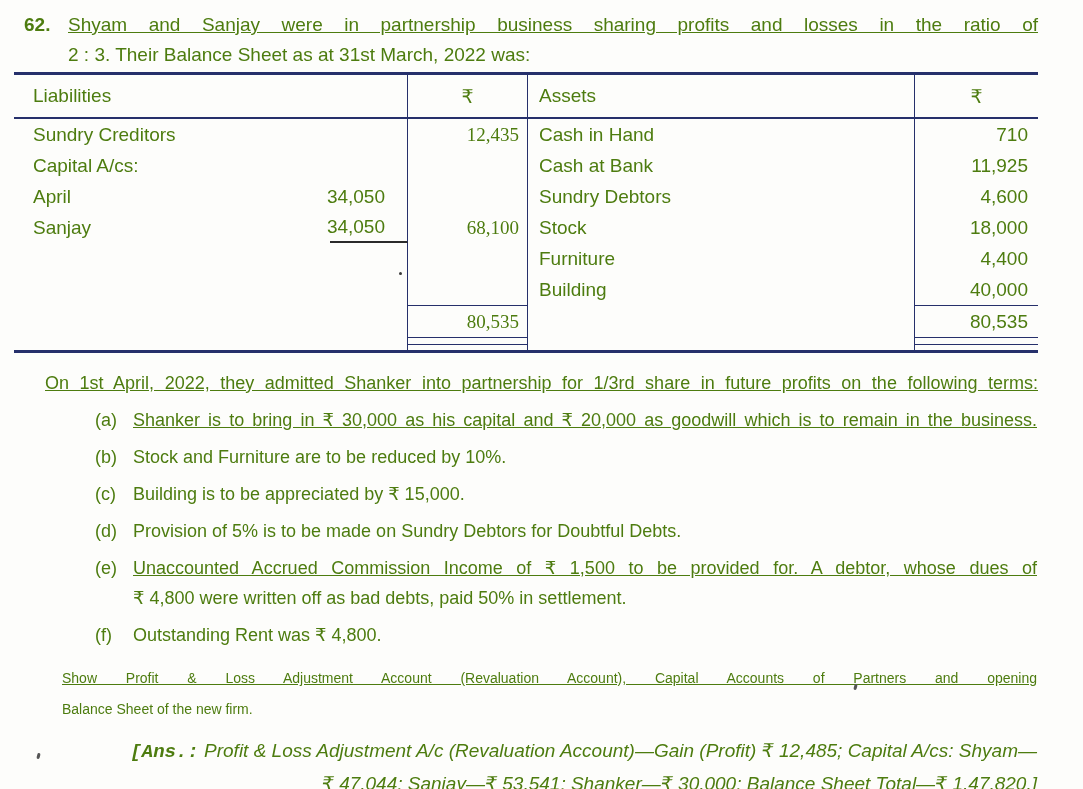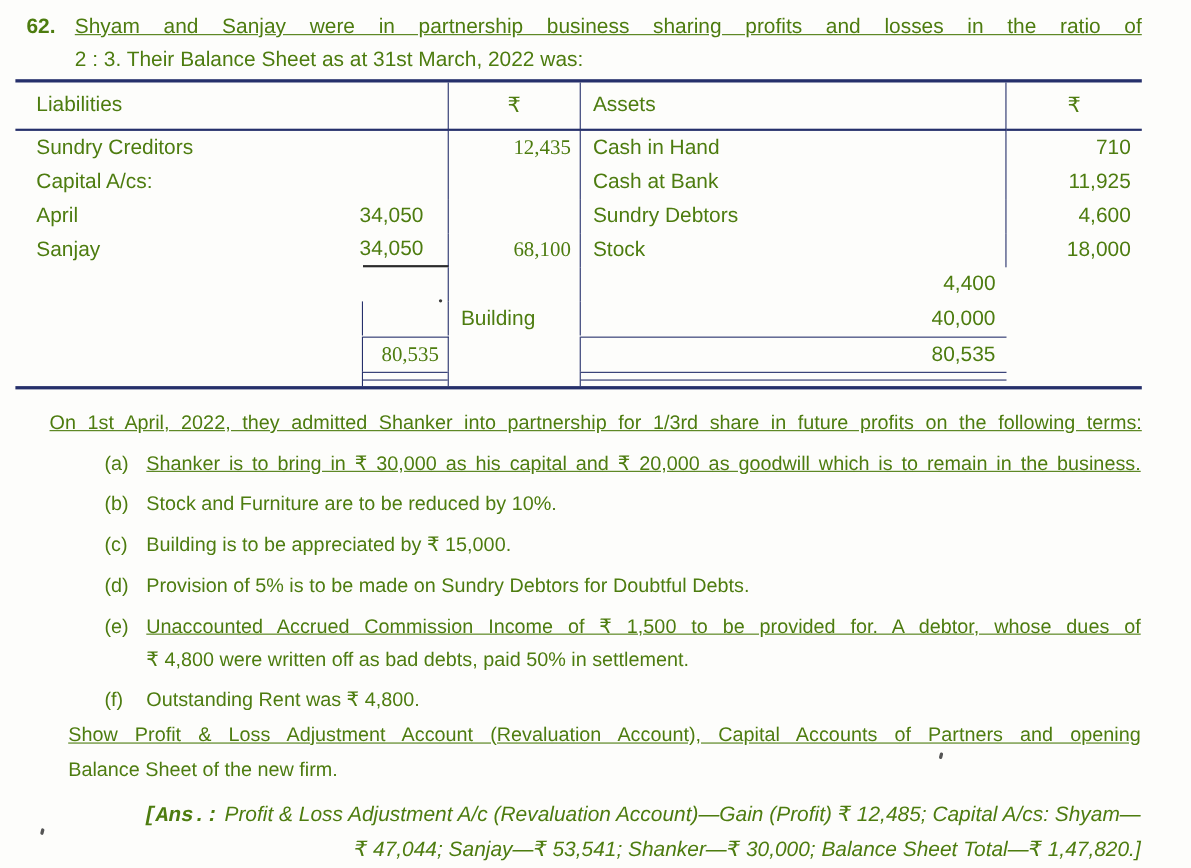--- a/index.html
+++ b/index.html
@@ -63,22 +63,22 @@
   }
   .term {
     display: flex;
     margin: 7px 46px 0 95px;
     font-size: 18px;
     line-height: 30px;
   }
   .t-label { flex: 0 0 38px; }
   .t-text { flex: 1; }
   .show {
-    margin: 2px 46px 0 62px;
-    font-size: 18px;
+    margin: 13px 46px 0 62px;
+    font-size: 14px;
     line-height: 31px;
   }
   .answer {
     margin: 10px 46px 0 60px;
     font-size: 19px;
     line-height: 31px;
     font-style: italic;
     text-align: right;
   }
   .ans-prefix { font-weight: bold; font-family: Liberation Mono, monospace; }
@@ -127,20 +127,21 @@
 
     <div class="c rcell name">Sanjay</div>
     <div class="c rcell inner v1 u">34,050</div>
     <div class="c rcell amt v2">68,100</div>
     <div class="c rcell aname v3">Stock</div>
     <div class="c rcell amt2">18,000</div>
 
     <div class="c rcell name"></div>
     <div class="c rcell inner v1"></div>
     <div class="c rcell amt v2"></div>
+    <div class="c rcell aname v3">Furniture</div>
     <div class="c rcell amt2">4,400</div>
 
     <div class="c rcell name"></div>
     <div class="c rcell inner v1"></div>
     <div class="c rcell amt v2"></div>
     <div class="c rcell aname v3">Building</div>
     <div class="c rcell amt2">40,000</div>
 
     <div class="c tcell"></div>
     <div class="c tcell v1"></div>

